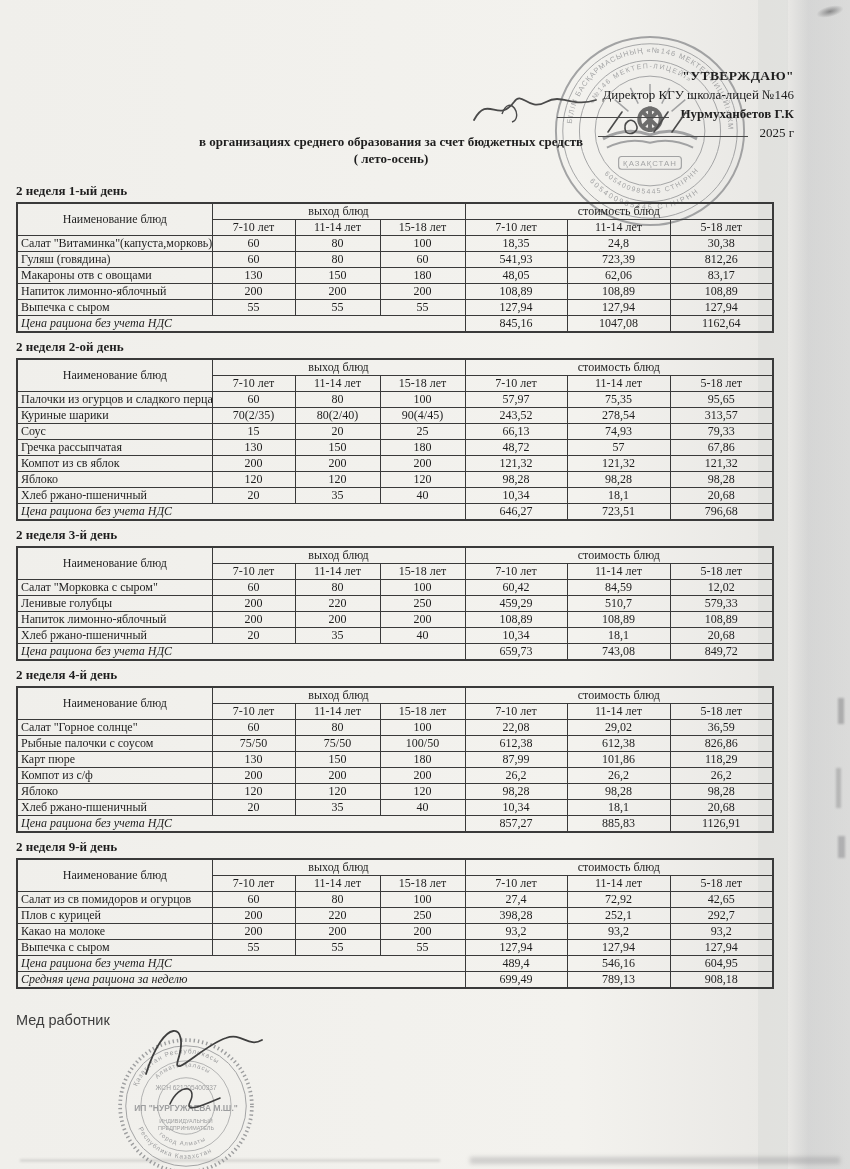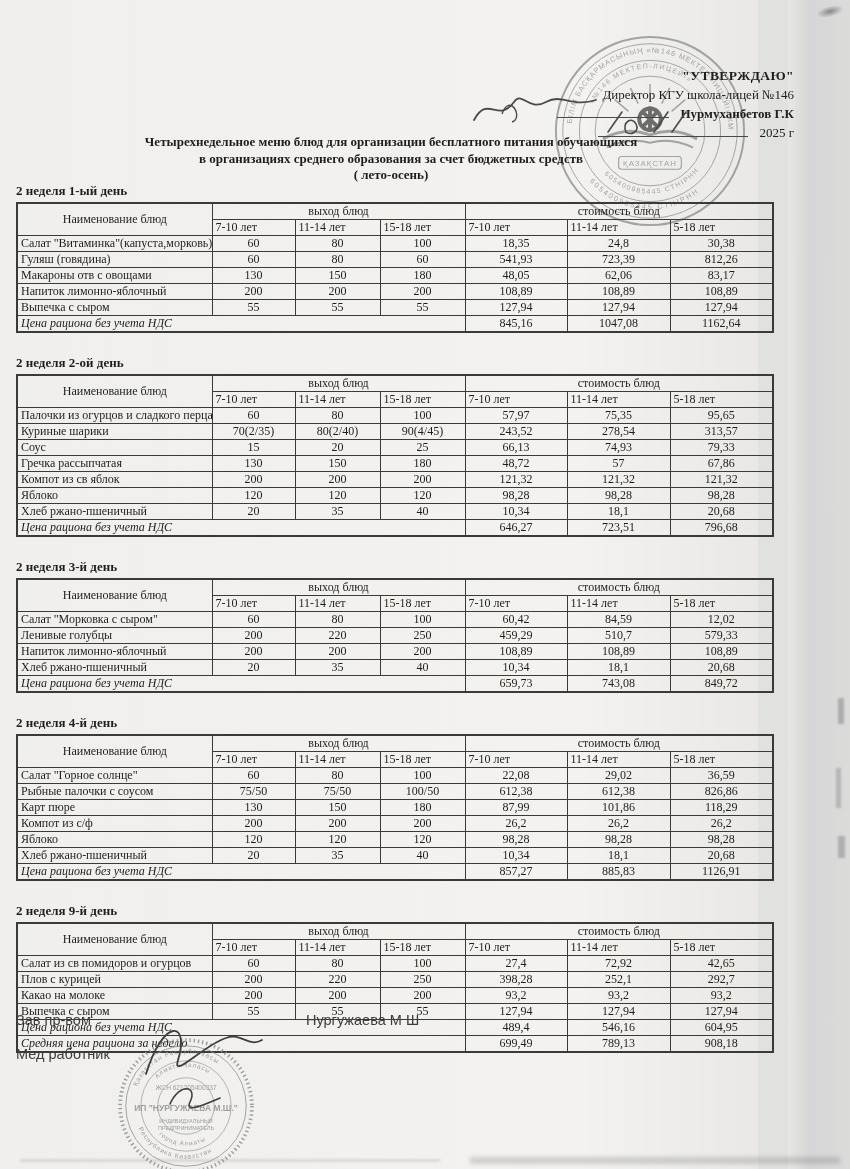--- a/index.html
+++ b/index.html
@@ -30,30 +30,30 @@
   .sig-line{display:inline-block;width:112px;height:12px;border-bottom:1.2px solid #4a4a4a;margin-right:8px;vertical-align:baseline;}
   .sig-line.long{width:150px;}
   .appr-name{font-weight:bold;}
 
   
   .doc-title{position:absolute;top:134px;left:0;width:782px;text-align:center;font-weight:bold;
              font-size:13px;line-height:16.5px;}
 
   
   #tables-host{position:absolute;top:183px;left:16px;width:756px;}
-  .menu-section{margin-bottom:22px;}
+  .menu-section{margin-bottom:6px;}
   .day-label{margin:0 0 4px 0;font-size:13px;font-weight:bold;line-height:15px;}
   table.menu-table{border-collapse:collapse;width:756px;table-layout:fixed;
                    border:2px solid var(--tborder);}
   .menu-table th,.menu-table td{border:1px solid var(--tborder);font-weight:normal;
                    font-size:12px;padding:0 3px;overflow:hidden;white-space:nowrap;}
   .menu-table thead tr{height:16px;}
   .menu-table tbody tr{height:15px;}
   .name-h,.group-h{text-align:center;font-size:12.3px;}
-  .age-h{text-align:left;padding-left:5px;}
+  .age-h{text-align:center;padding-left:5px;}
   .c-name{text-align:left;padding-left:4px;font-size:12.2px;}
   .c-num{text-align:center;}
   .c-footlabel{text-align:left;padding-left:4px;font-style:italic;}
   .c-total{font-weight:bold;}
 
   
   .sign-block{position:absolute;left:16px;top:1012px;width:600px;font-family:"Liberation Sans",sans-serif;
               font-size:14.5px;color:#3c3c3c;}
   .sign-row{position:relative;height:34px;}
   .sign-name{position:absolute;left:290px;top:0;}
@@ -125,21 +125,20 @@
 
   <svg class="handwriting" style="left:468px;top:88px;" width="140" height="42" viewBox="0 0 140 42">
     <path d="M6,32 C20,6 30,36 46,14 C54,2 60,24 78,14 C94,5 104,20 128,12" fill="none" stroke="#4a4a4a" stroke-width="1.8" stroke-linecap="round"></path>
     <path d="M34,26 C42,4 56,30 44,34" fill="none" stroke="#4a4a4a" stroke-width="1.4"></path>
   </svg>
   <svg class="handwriting" style="left:598px;top:106px;" width="96" height="34" viewBox="0 0 96 34">
     <path d="M10,26 L24,6 M28,26 C24,16 34,10 38,18 C42,26 32,30 28,26 M56,26 L70,6 M74,26 L88,6" fill="none" stroke="#4a4a4a" stroke-width="1.6" stroke-linecap="round"></path>
   </svg>
 
   <div class="doc-title">
-    <div>Четырехнедельное меню блюд для организации бесплатного питания обучающихся</div>
     <div>в организациях среднего образования за счет бюджетных средств</div>
     <div>( лето-осень)</div>
   </div>
 
   <div id="tables-host">
   <section class="menu-section">
     <h2 class="day-label">2 неделя 1-ый день</h2>
     <table class="menu-table">
       <colgroup>
         <col style="width:195px">
@@ -563,24 +562,20 @@
               <td class="c-num c-total">699,49</td>
               <td class="c-num c-total">789,13</td>
               <td class="c-num c-total">908,18</td>
             </tr>
           </tbody>
     </table>
   </section>
 </div>
 
   <div class="sign-block">
-    <div class="sign-row">
-      <span>Зав пр-вом</span>
-      <span class="sign-name">Нургужаева М Ш</span>
-    </div>
     <div class="sign-row">
       <span>Мед работник</span>
     </div>
   </div>
 
   <svg class="stamp stamp-ip" width="160" height="160" viewBox="0 0 170 170">
     <defs>
       <path id="ipOutTop" d="M85,85 m-56,0 a56,56 0 1,1 112,0"></path>
       <path id="ipOutBot" d="M85,85 m-56,0 a56,56 0 1,0 112,0"></path>
       <path id="ipMidTop" d="M85,85 m-42,0 a42,42 0 1,1 84,0"></path>

